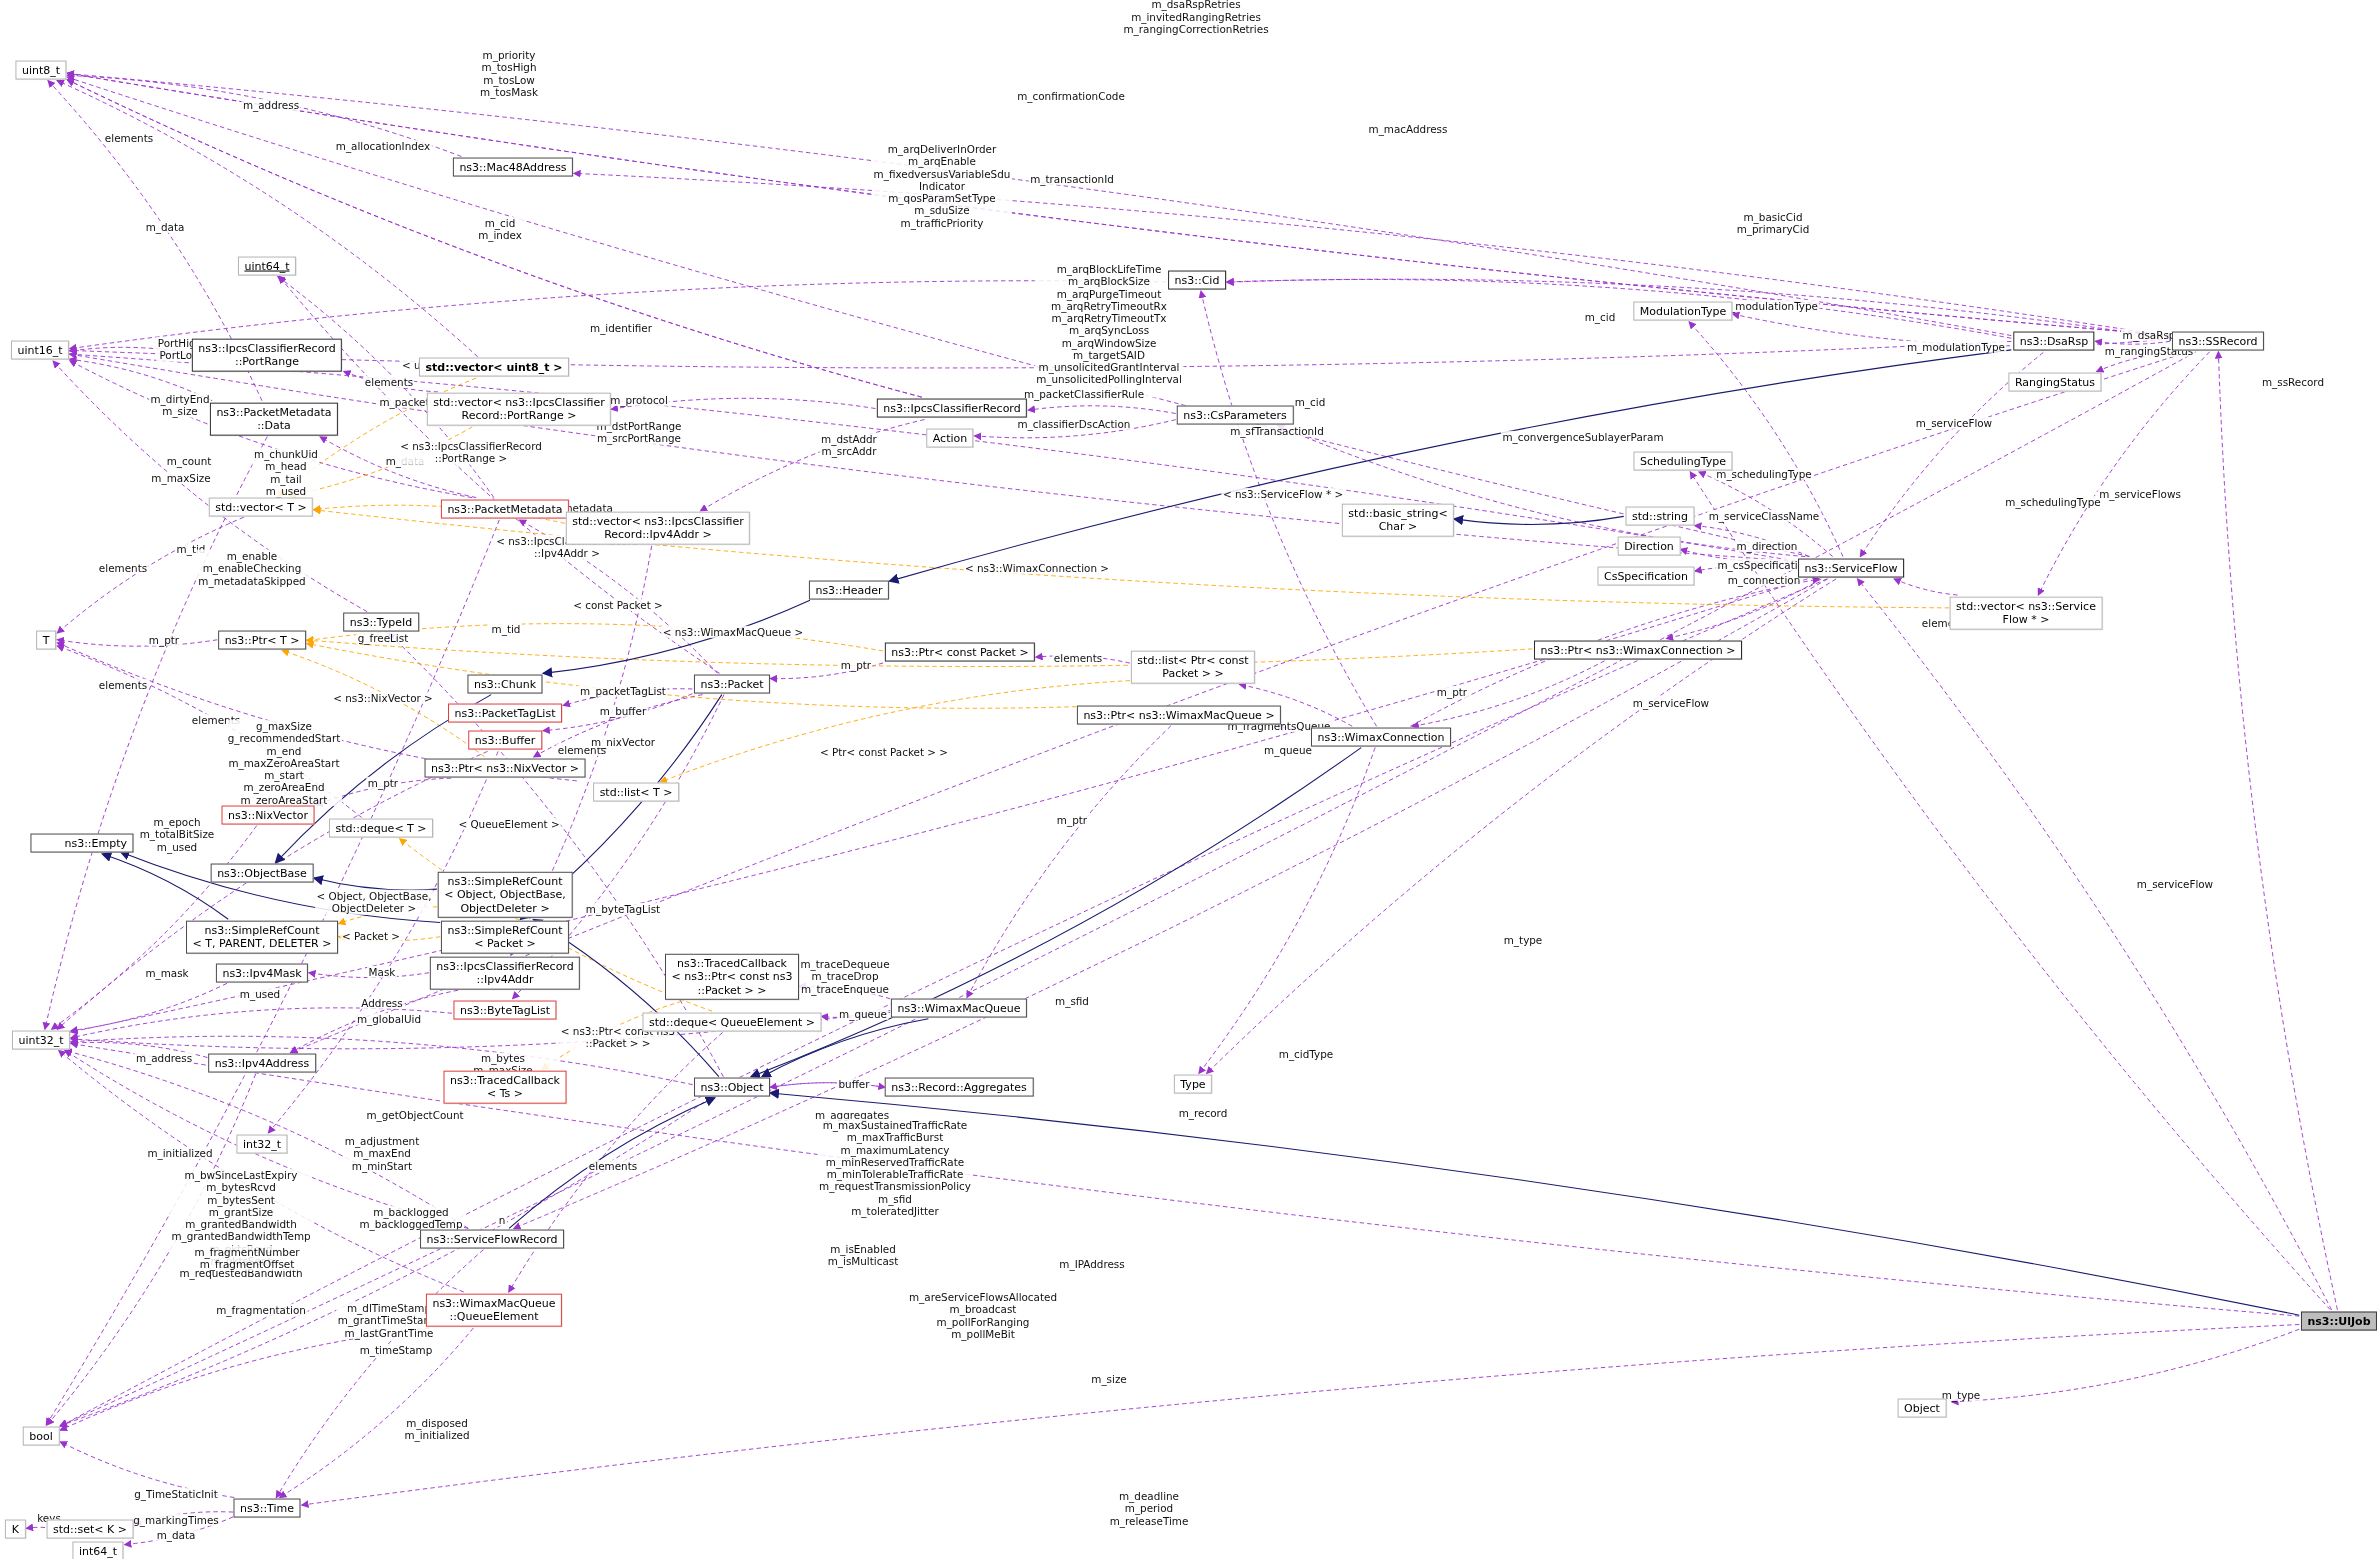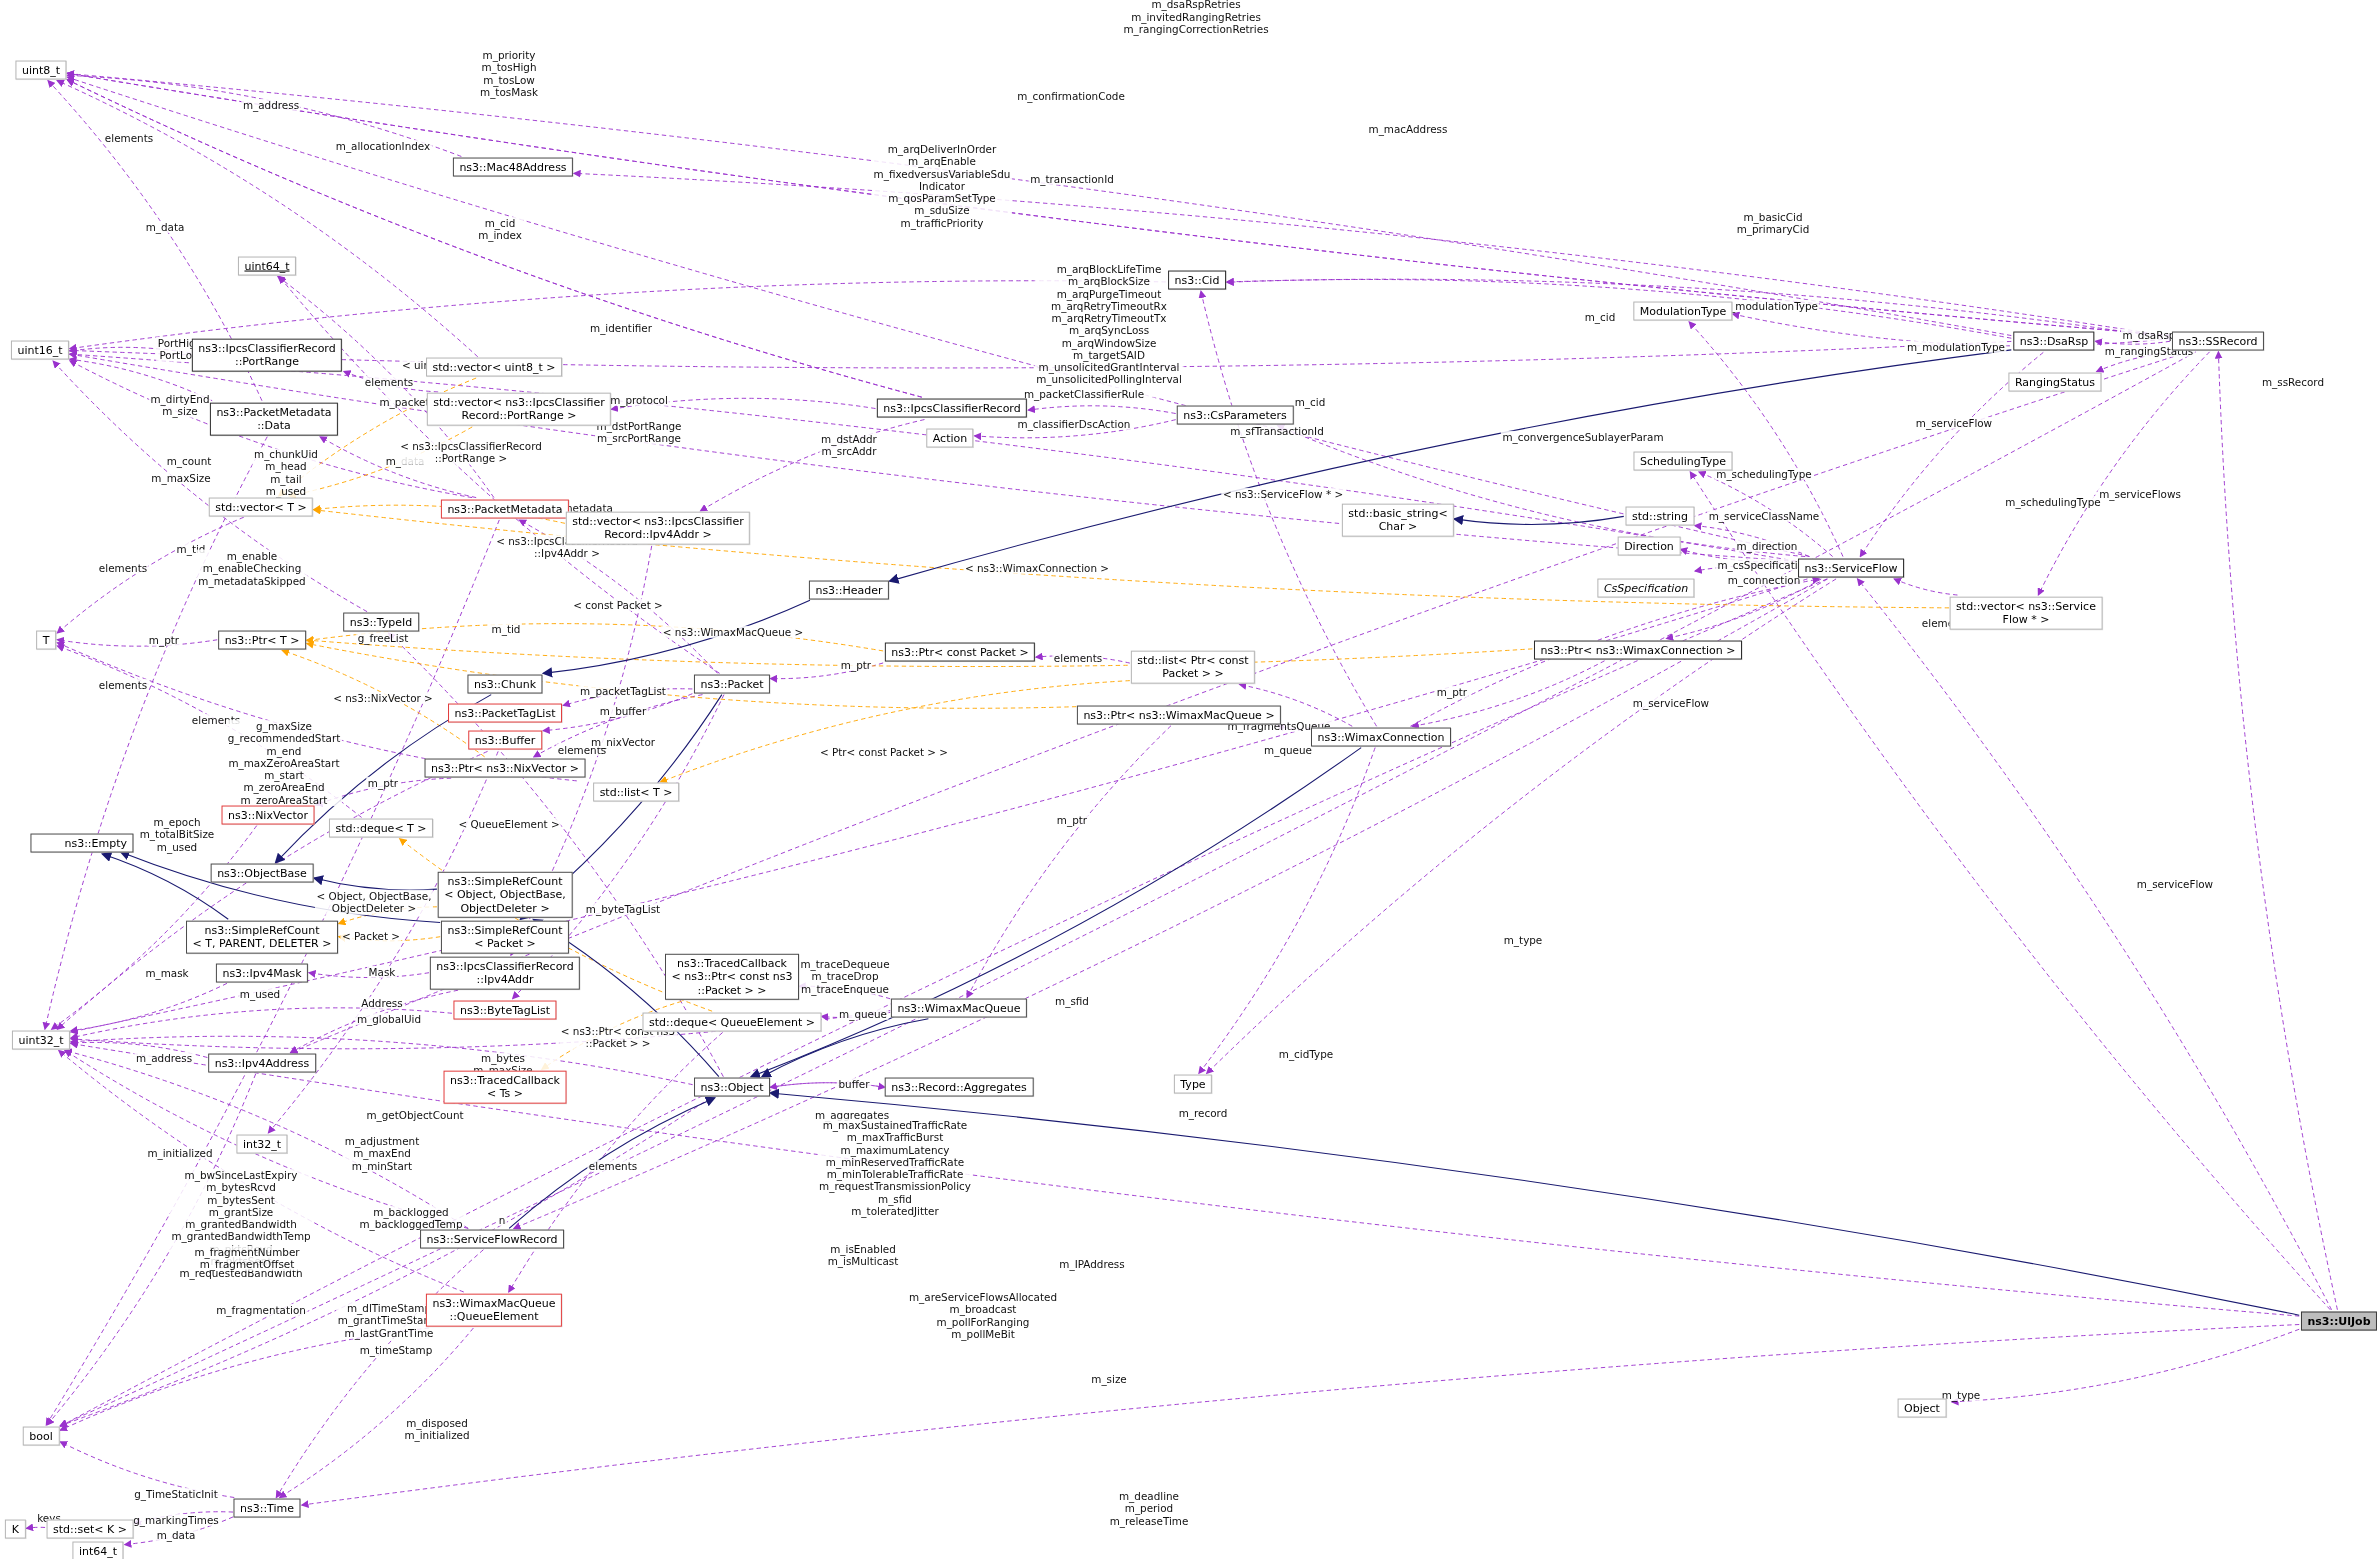--- a/index.html
+++ b/index.html
@@ -166,38 +166,38 @@
     <div class="node d" style="left: 513px; top: 167px;">ns3::Mac48Address</div>
     <div class="node l" style="left: 267px; top: 266px; text-decoration: underline;">uint64_t</div>
     <div class="node b" style="left: 1197px; top: 280px;">ns3::Cid</div>
     <div class="node l" style="left: 1683px; top: 311px;">ModulationType</div>
     <div class="node b" style="left: 2054px; top: 341px;">ns3::DsaRsp</div>
     <div class="node d" style="left: 2218px; top: 341px;">ns3::SSRecord</div>
     <div class="node l" style="left: 2055px; top: 382px;">RangingStatus</div>
     <div class="node l" style="left: 40px; top: 350px;">uint16_t</div>
     <div class="node b" style="left: 267px; top: 355px;">ns3::IpcsClassifierRecord
 ::PortRange</div>
-    <div class="node l" style="left: 494px; top: 367px;">std::vector&lt; uint8_t &gt;</div>
+    <div class="node l" style="left: 494px; top: 367px; font-weight: bold;">std::vector&lt; uint8_t &gt;</div>
     <div class="node l" style="left: 519px; top: 409px;">std::vector&lt; ns3::IpcsClassifier
 Record::PortRange &gt;</div>
     <div class="node b" style="left: 952px; top: 408px;">ns3::IpcsClassifierRecord</div>
     <div class="node l" style="left: 950px; top: 438px;">Action</div>
     <div class="node d" style="left: 1235px; top: 415px;">ns3::CsParameters</div>
     <div class="node b" style="left: 274px; top: 419px;">ns3::PacketMetadata
 ::Data</div>
     <div class="node l" style="left: 1683px; top: 461px;">SchedulingType</div>
     <div class="node l" style="left: 1398px; top: 520px;">std::basic_string&lt;
 Char &gt;</div>
     <div class="node l" style="left: 1660px; top: 516px;">std::string</div>
     <div class="node l" style="left: 261px; top: 507px;">std::vector&lt; T &gt;</div>
     <div class="node r" style="left: 505px; top: 509px;">ns3::PacketMetadata</div>
     <div class="node l" style="left: 658px; top: 528px;">std::vector&lt; ns3::IpcsClassifier
 Record::Ipv4Addr &gt;</div>
     <div class="node l" style="left: 1649px; top: 546px;">Direction</div>
-    <div class="node l" style="left: 1646px; top: 588px; font-style: italic;">CsSpecification</div>
+    <div class="node l" style="left: 1646px; top: 576px;">CsSpecification</div>
     <div class="node b" style="left: 1851px; top: 568px;">ns3::ServiceFlow</div>
     <div class="node d" style="left: 849px; top: 590px;">ns3::Header</div>
     <div class="node d" style="left: 381px; top: 622px;">ns3::TypeId</div>
     <div class="node l" style="left: 46px; top: 640px;">T</div>
     <div class="node d" style="left: 262px; top: 640px;">ns3::Ptr&lt; T &gt;</div>
     <div class="node l" style="left: 2026px; top: 613px;">std::vector&lt; ns3::Service
 Flow * &gt;</div>
     <div class="node b" style="left: 1638px; top: 650px;">ns3::Ptr&lt; ns3::WimaxConnection &gt;</div>
     <div class="node b" style="left: 960px; top: 652px;">ns3::Ptr&lt; const Packet &gt;</div>
     <div class="node l" style="left: 1193px; top: 667px;">std::list&lt; Ptr&lt; const

